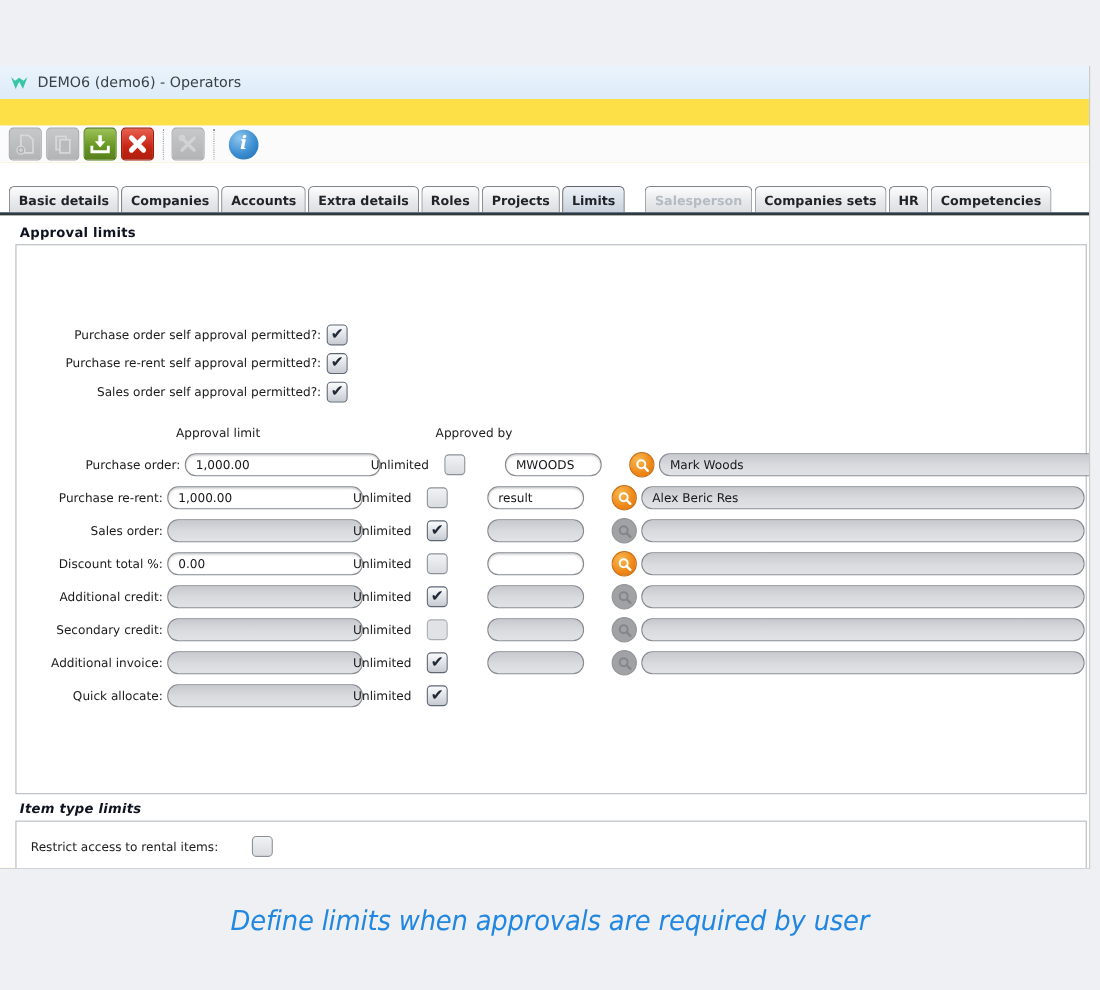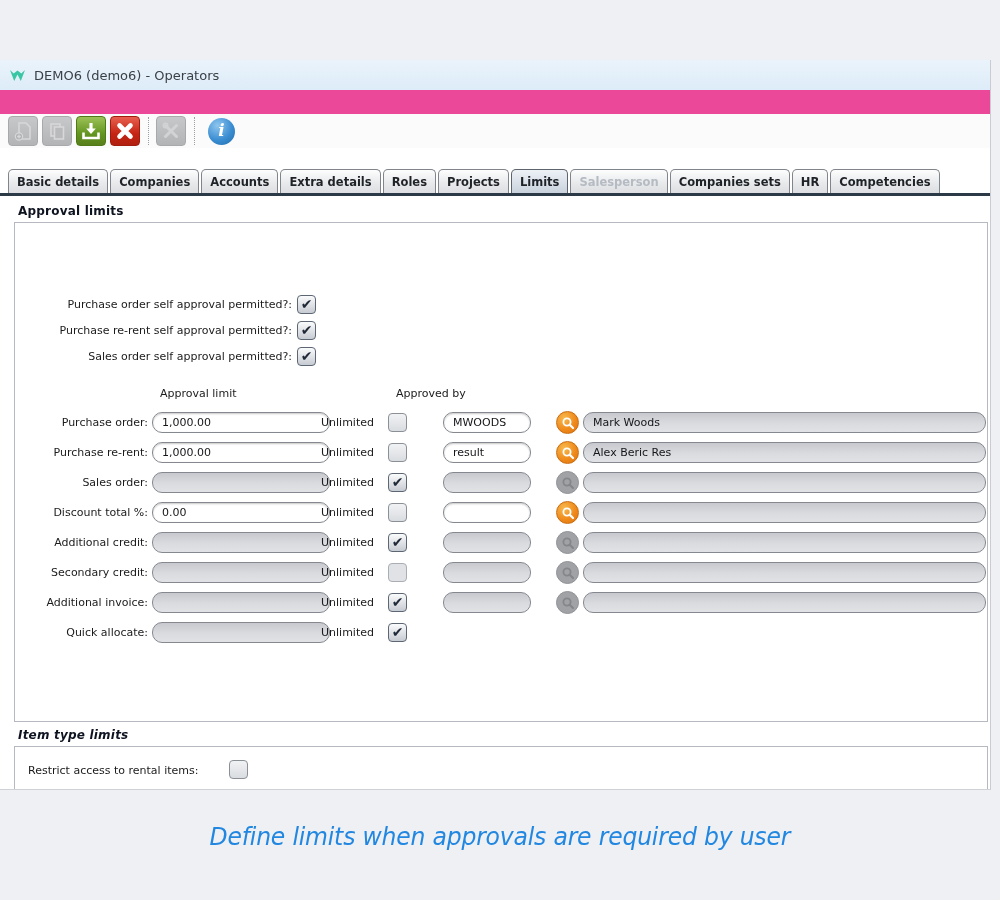--- a/index.html
+++ b/index.html
@@ -1,19 +1,19 @@
 <!DOCTYPE html>
 <html><head>
 <meta charset="utf-8">
 <style>
   * { margin:0; padding:0; box-sizing:border-box; }
   html,body { width:1000px; height:900px; }
   body { font-family:"DejaVu Sans", sans-serif; background:#eef0f4; position:relative; overflow:hidden; }
 
-  .window { position:absolute; left:0; top:60px; width:991px; height:730px; background:#ec4899;
+  .window { position:absolute; left:0; top:60px; width:991px; height:730px; background:#fde047;
             border-right:1px solid #c9cdd1; border-bottom:1px solid #cfd3d7; }
 
   
   .titlebar { position:absolute; left:0; top:0; right:0; height:30px;
               background:linear-gradient(180deg,#eaf3fb,#ddecf8);
               display:flex; align-items:center; padding-left:9px; }
   .titlebar .title { font-size:13px; color:#3b4046; margin-left:8px; }
 
   
   .menubar { position:absolute; left:0; top:30px; right:0; height:24px;
@@ -39,21 +39,21 @@
                   font-size:17px; line-height:1; margin-top:-1px; }
 
   
   .tabzone { position:absolute; left:0; top:88px; right:0; height:48px; background:#fff; }
   .darkline { position:absolute; left:0; right:0; bottom:0; height:3px; background:#2c3947; }
   .tabs { position:absolute; left:8px; bottom:3px; display:flex; align-items:flex-end; }
   .tab { padding:5px 8px 4px; margin-right:2px; border:1px solid #80858b; border-bottom:none;
          border-radius:5px 5px 0 0; background:linear-gradient(180deg,#fdfdfd,#e9eaec 55%,#dcdee1);
          font-size:11.5px; font-weight:700; color:#1f2327; white-space:nowrap; }
   .tab.selected { background:linear-gradient(180deg,#eef2f7,#c8d1dc); border-color:#5e646b; }
-  .tab.disabled { color:#b5bbc3; }
+  .tab.disabled { color:#b5bbc3;margin-left:16px; }
 
   
   .content { position:absolute; left:0; top:136px; right:0; bottom:0; background:#fff; overflow:hidden;
              font-size:11px; color:#1b1b1b;padding-left:42px; }
   .grp-h { position:absolute; font-size:12px; font-weight:700; color:#0e1320; letter-spacing:.2px; }
   .grp-box { position:absolute; border:1px solid #b6bac0; background:#fff; }
 
   .sa-row { position:absolute; left:0; height:20px; }
   .sa-label { position:absolute; left:0; width:292px; text-align:right; line-height:19px; }
   .col-h { position:absolute; font-size:11px; color:#1b1b1b; }
@@ -175,21 +175,21 @@
     <div class="sa-row" style="top:151px;">
       <div class="sa-label">Sales order self approval permitted?:</div>
       <div class="cb" style="left:297px; top:0;">
           <span class="chk">✔</span>
         </div>
     </div>
 
     <div class="col-h" style="left:160px; top:191px;">Approval limit</div>
     <div class="col-h" style="left:396px; top:191px;">Approved by</div>
 
-    <div class="limit-row" style="top:212px;">
+    <div class="limit-row" style="top:212px;margin-left:16px;">
       <div class="rlabel">Purchase order:</div>
       <div class="pill limit on">1,000.00</div>
       <div class="unl">Unlimited</div>
       <div class="cb off-state" style="left:388px; top:5px;"></div>
       <div class="pill code on">MWOODS</div>
       <div class="lookup on">
         <svg width="14" height="14" viewBox="0 0 14 14">
             <circle cx="6" cy="6" r="3.6" fill="none" stroke="#fff" stroke-width="1.8"></circle>
             <path d="M8.7 8.7 L12 12" stroke="#fff" stroke-width="2.2" stroke-linecap="round"></path>
           </svg>

